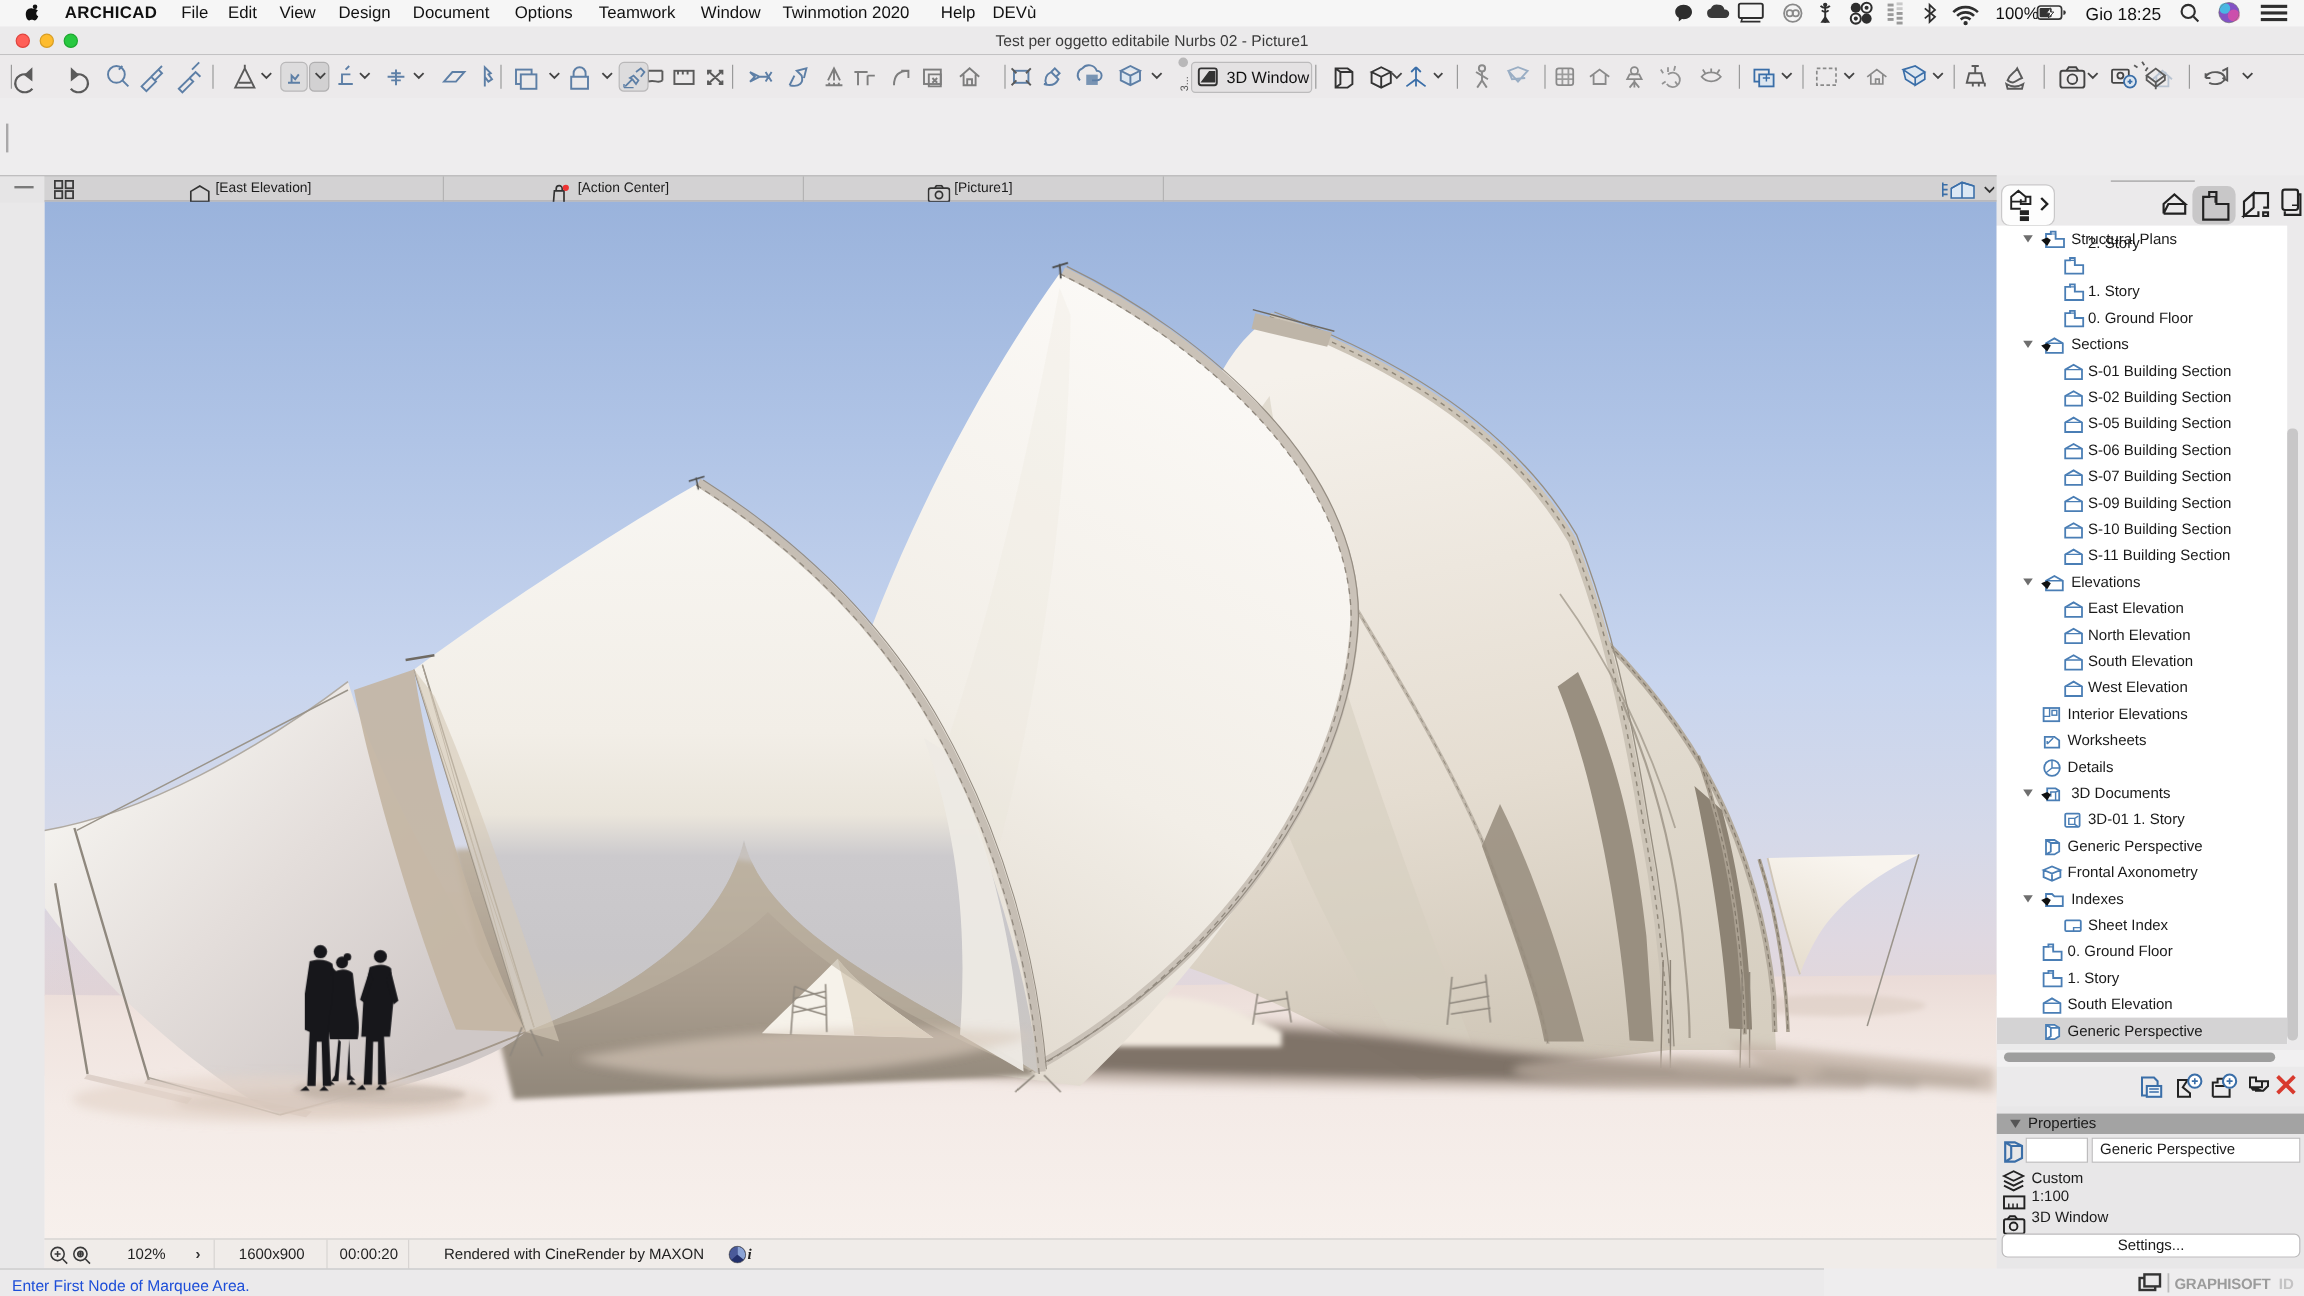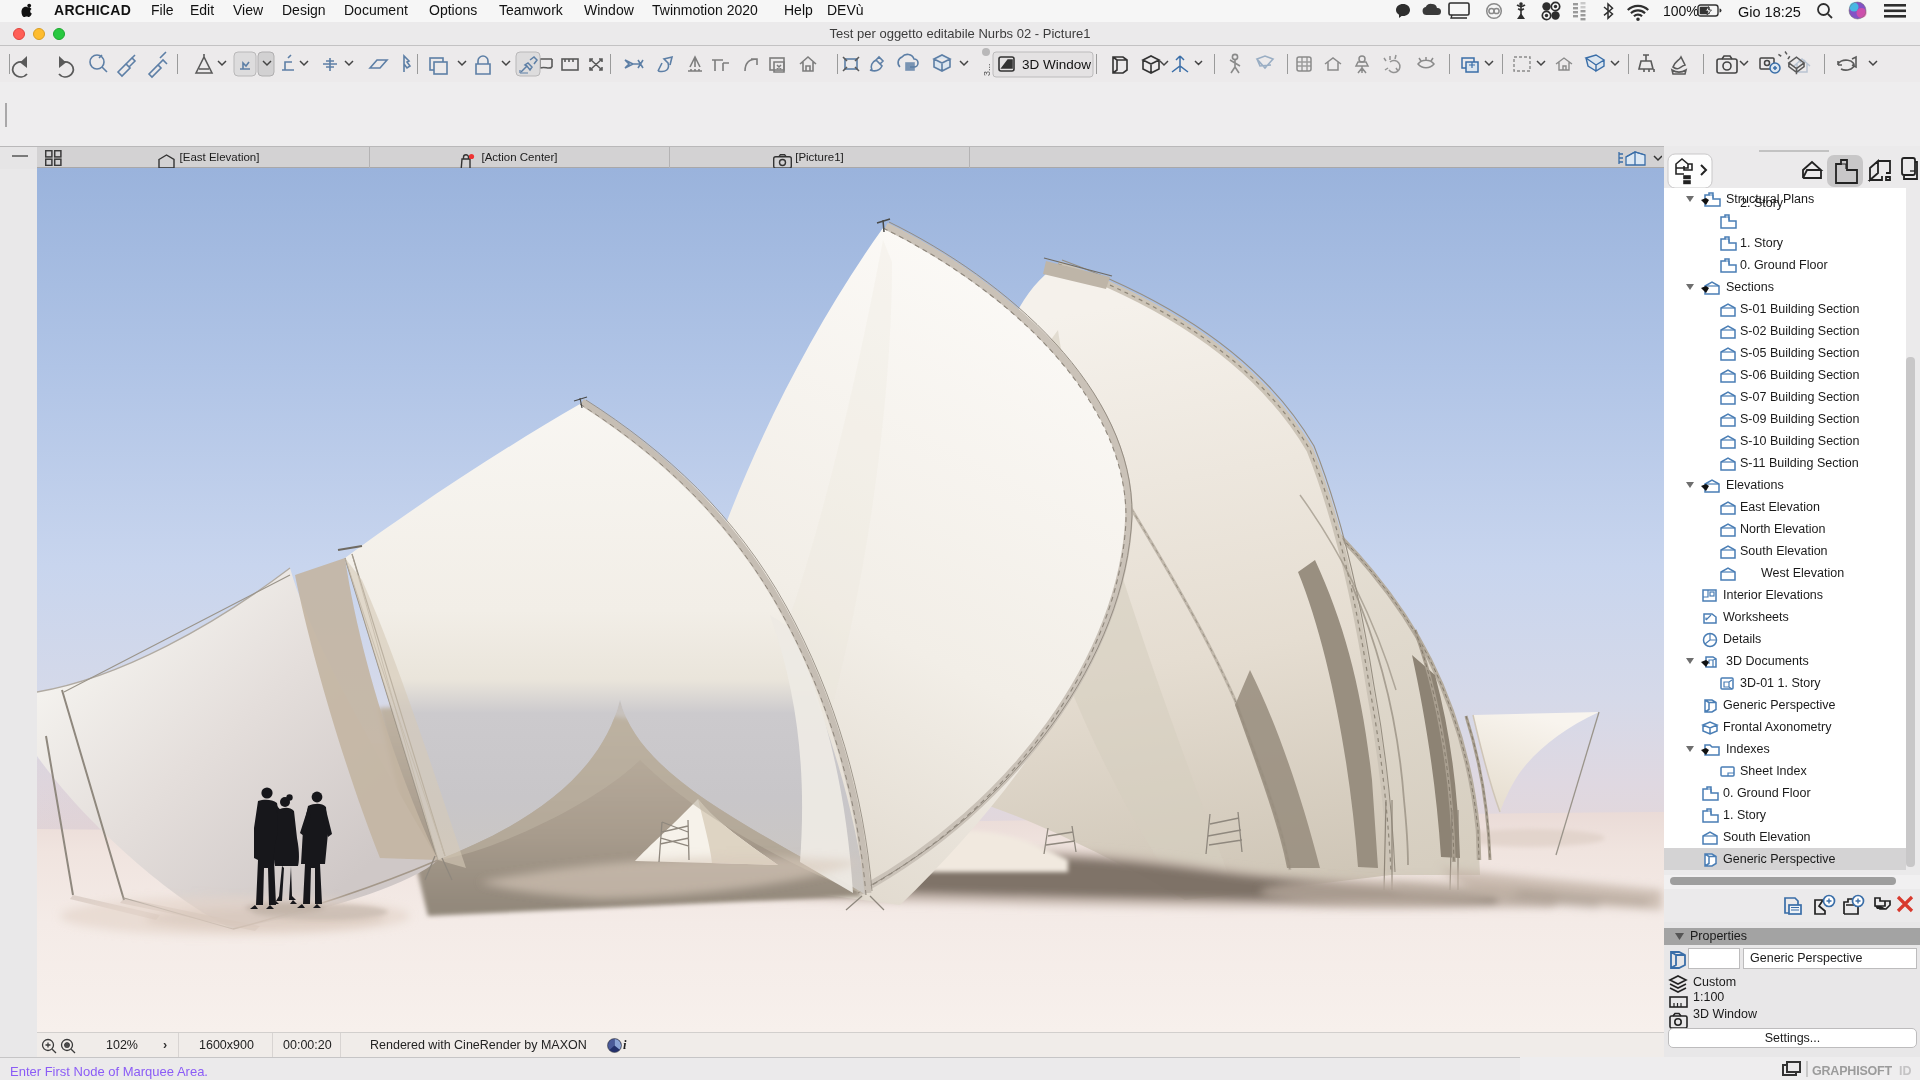--- a/index.html
+++ b/index.html
@@ -6,21 +6,21 @@
 .abs{position:absolute}
 #menubar{position:absolute;left:0;top:0;width:1920px;height:40px;background:#f6f6f6;border-bottom:1px solid #d0d0d0;color:#111;font-size:14px}
 #menubar .mi{position:absolute;top:2px;white-space:nowrap}
 #titlebar{position:absolute;left:0;top:22px;width:1920px;height:24px;background:#ebeaeb;border-bottom:1px solid #c3c2c3}
 .tl{position:absolute;top:28px;width:12px;height:12px;border-radius:50%}
 #title{position:absolute;top:26px;left:0;width:1920px;text-align:center;font-size:13px;color:#3c3c3c}
 #toolbar{position:absolute;left:0;top:46px;width:1920px;height:36px;background:#eceaeb}
 #grayzone{position:absolute;left:0;top:82px;width:1920px;height:64px;background:#eeedee}
 #tabbar{position:absolute;left:0;top:146px;width:1664px;height:22px;background:#d3d2d3;border-top:1px solid #b9b8b9;border-bottom:1px solid #a9a8a9}
 .tab{position:absolute;top:0;height:22px;border-right:1px solid #b4b3b4;font-size:11.5px;color:#1c1c1c;text-align:center;line-height:21px}
-#statusbar{position:absolute;left:0;top:1057px;width:1520px;height:23px;background:#ebeaeb;border-top:1px solid #c6c5c6;font-size:12.5px;color:#8b5cf6}
+#statusbar{position:absolute;left:0;top:1057px;width:1520px;height:23px;background:#ebeaeb;border-top:1px solid #c6c5c6;font-size:12.5px;color:#1d4ed8}
 #vpbar{position:absolute;left:37px;top:1032px;width:1627px;height:25px;background:#f0ece9;border-top:1px solid #d2cfcd;font-size:12.5px;color:#222}
 .vbt{position:absolute;top:5px;white-space:nowrap;font-size:12.5px}
 #nav{position:absolute;left:1664px;top:146px;width:256px;height:911px;background:#ebeaeb}
 #navtree{position:absolute;left:1664px;top:188px;width:242px;height:682px;background:#ffffff;font-size:12.5px;color:#1a1a1a}
 #props{position:absolute;left:1664px;top:922px;width:256px;height:135px;background:#e8e7e8;font-size:12.5px;color:#1a1a1a}
 .whitebox{position:absolute;background:#fff;border:1px solid #bdbcbd}
 </style></head>
 <body>
 <div id="menubar">
  <svg class="abs" style="left:20px;top:3px" width="16" height="17" viewBox="0 0 16 17">
@@ -677,21 +677,21 @@
       <div class="lbl" style="left: 76px; top: 154px; position: absolute; line-height: 22px; white-space: nowrap;">S-05 Building Section</div>
       <div class="lbl" style="left: 76px; top: 176px; position: absolute; line-height: 22px; white-space: nowrap;">S-06 Building Section</div>
       <div class="lbl" style="left: 76px; top: 198px; position: absolute; line-height: 22px; white-space: nowrap;">S-07 Building Section</div>
       <div class="lbl" style="left: 76px; top: 220px; position: absolute; line-height: 22px; white-space: nowrap;">S-09 Building Section</div>
       <div class="lbl" style="left: 76px; top: 242px; position: absolute; line-height: 22px; white-space: nowrap;">S-10 Building Section</div>
       <div class="lbl" style="left: 76px; top: 264px; position: absolute; line-height: 22px; white-space: nowrap;">S-11 Building Section</div>
       <div class="lbl" style="left: 62px; top: 286px; position: absolute; line-height: 22px; white-space: nowrap;">Elevations</div>
       <div class="lbl" style="left: 76px; top: 308px; position: absolute; line-height: 22px; white-space: nowrap;">East Elevation</div>
       <div class="lbl" style="left: 76px; top: 330px; position: absolute; line-height: 22px; white-space: nowrap;">North Elevation</div>
       <div class="lbl" style="left: 76px; top: 352px; position: absolute; line-height: 22px; white-space: nowrap;">South Elevation</div>
-      <div class="lbl" style="left: 76px; top: 374px; position: absolute; line-height: 22px; white-space: nowrap; margin-left: 21px;">West Elevation</div>
+      <div class="lbl" style="left: 76px; top: 374px; position: absolute; line-height: 22px; white-space: nowrap;">West Elevation</div>
       <div class="lbl" style="left: 59px; top: 396px; position: absolute; line-height: 22px; white-space: nowrap;">Interior Elevations</div>
       <div class="lbl" style="left: 59px; top: 418px; position: absolute; line-height: 22px; white-space: nowrap;">Worksheets</div>
       <div class="lbl" style="left: 59px; top: 440px; position: absolute; line-height: 22px; white-space: nowrap;">Details</div>
       <div class="lbl" style="left: 62px; top: 462px; position: absolute; line-height: 22px; white-space: nowrap;">3D Documents</div>
       <div class="lbl" style="left: 76px; top: 484px; position: absolute; line-height: 22px; white-space: nowrap;">3D-01 1. Story</div>
       <div class="lbl" style="left: 59px; top: 506px; position: absolute; line-height: 22px; white-space: nowrap;">Generic Perspective</div>
       <div class="lbl" style="left: 59px; top: 528px; position: absolute; line-height: 22px; white-space: nowrap;">Frontal Axonometry</div>
       <div class="lbl" style="left: 62px; top: 550px; position: absolute; line-height: 22px; white-space: nowrap;">Indexes</div>
       <div class="lbl" style="left: 76px; top: 572px; position: absolute; line-height: 22px; white-space: nowrap;">Sheet Index</div>
       <div class="lbl" style="left: 59px; top: 594px; position: absolute; line-height: 22px; white-space: nowrap;">0. Ground Floor</div>

